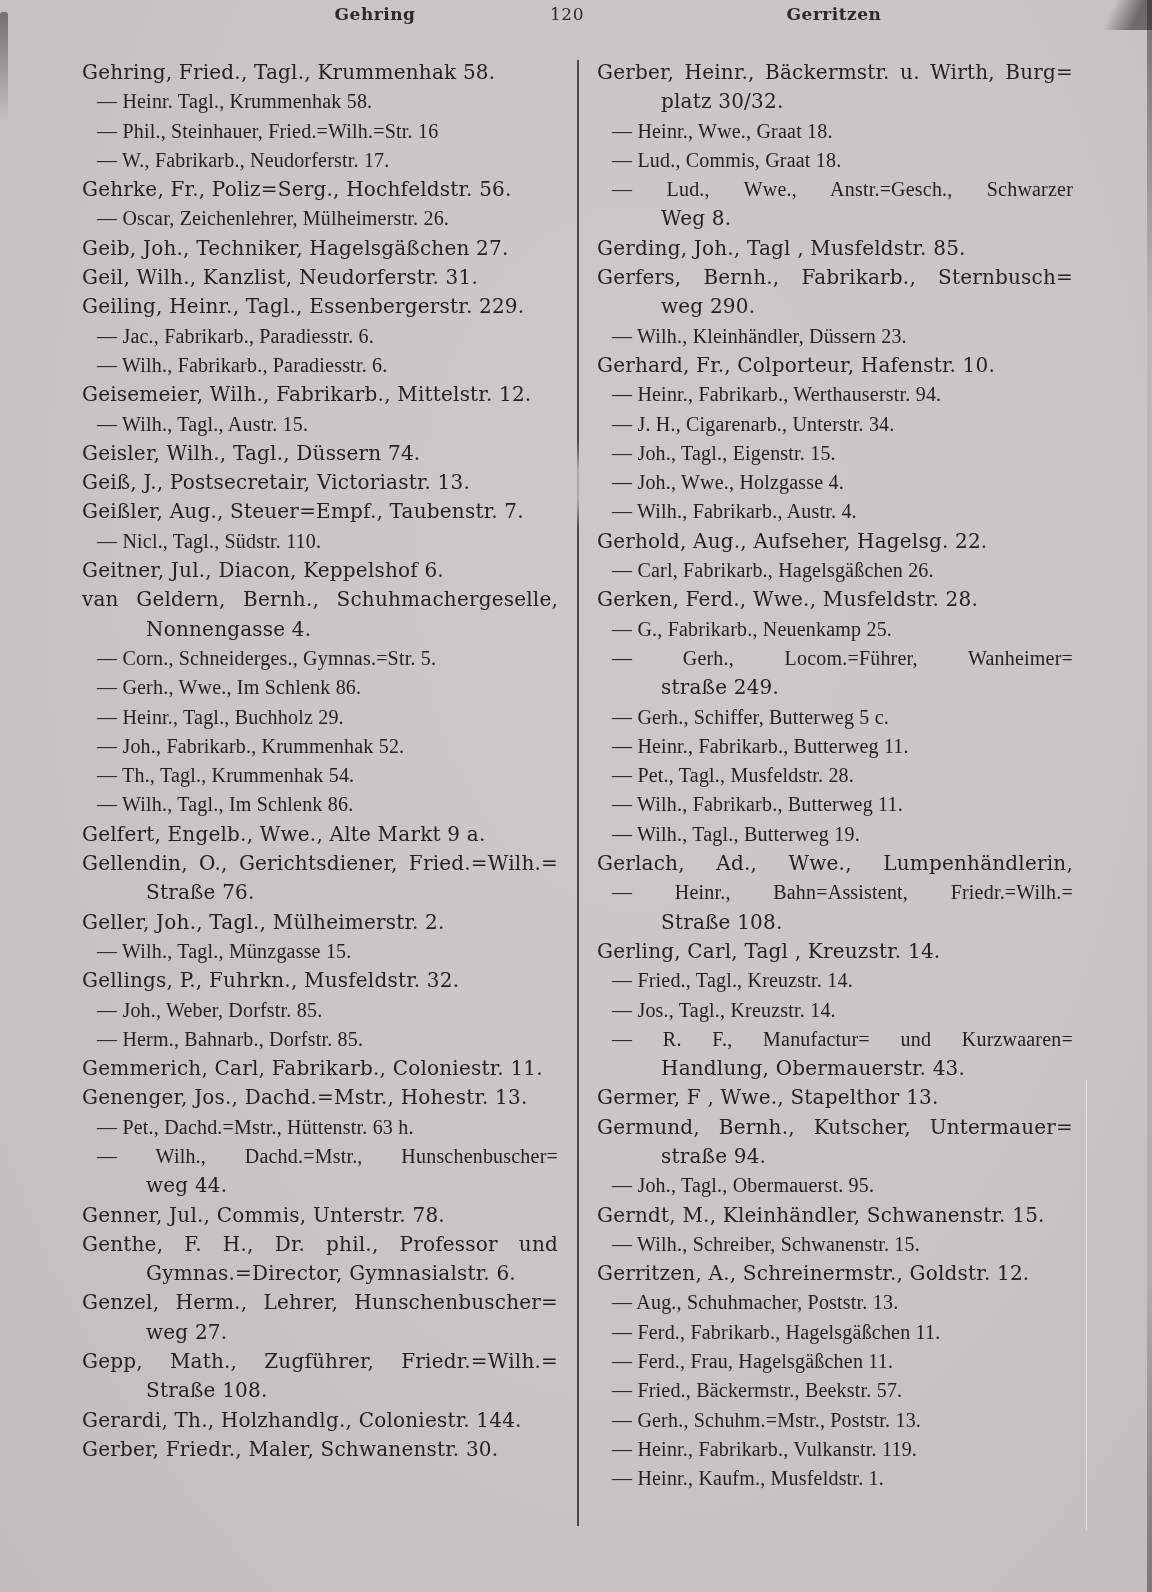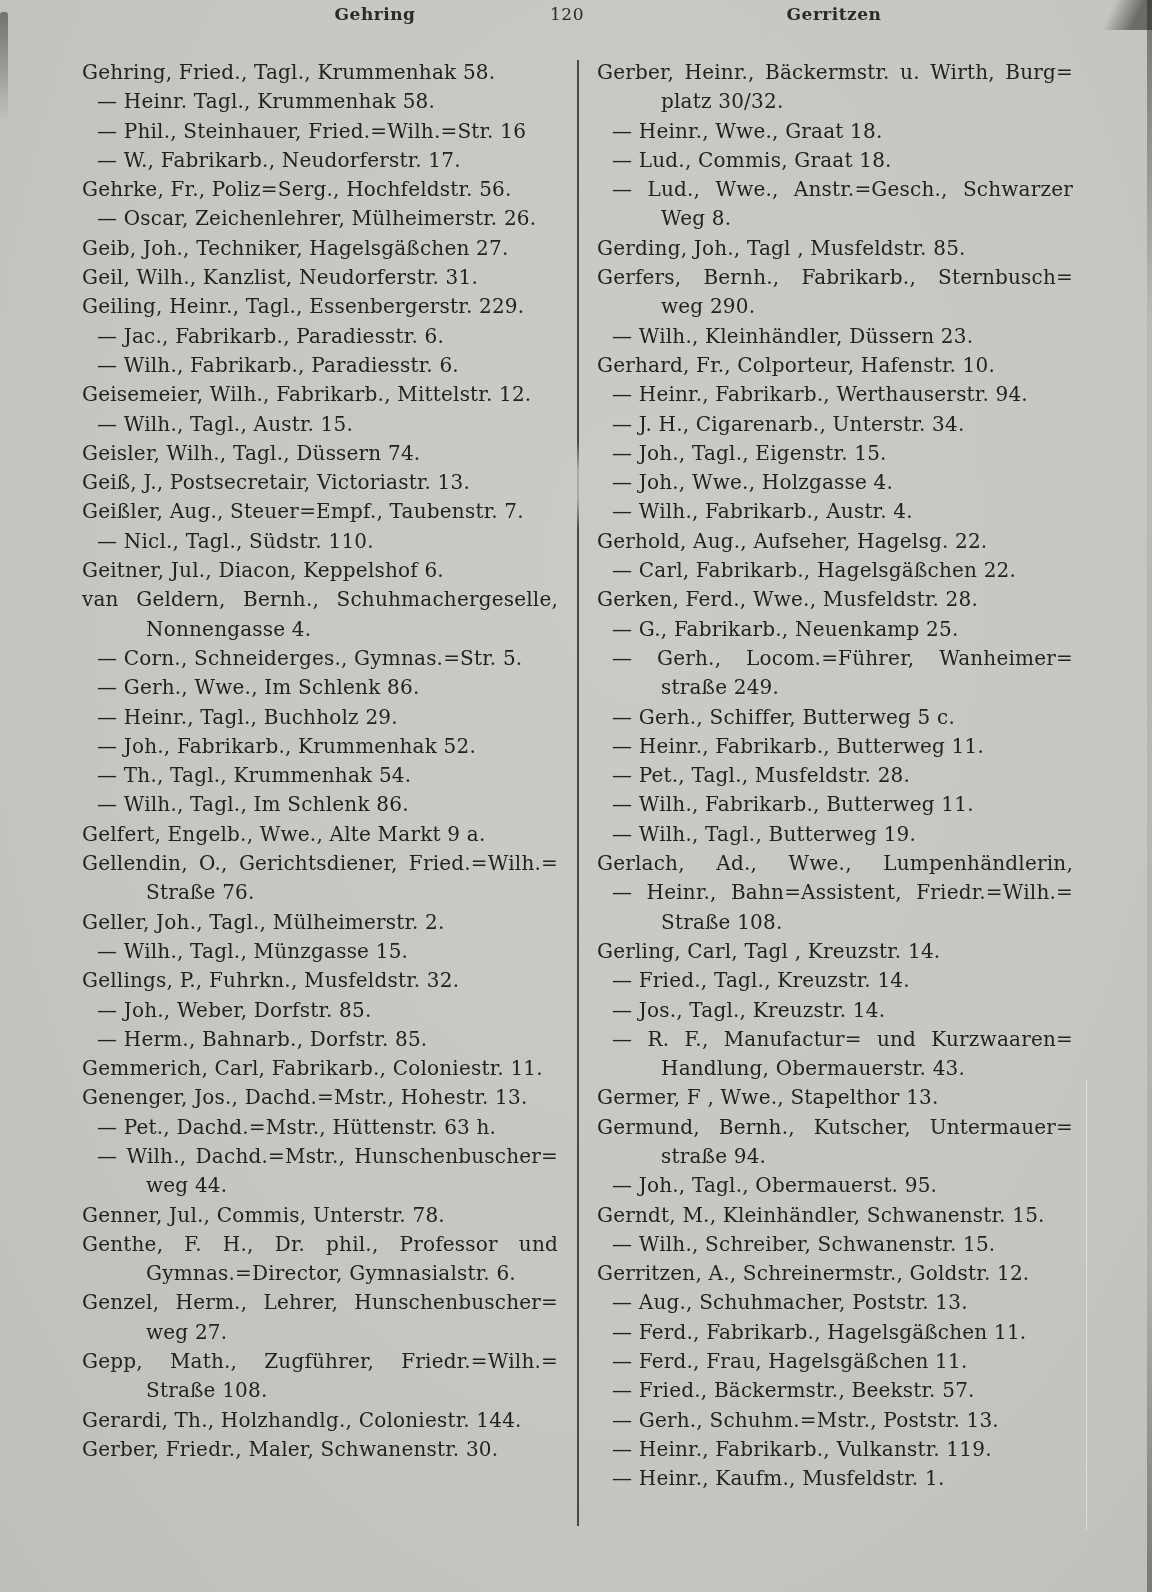--- a/index.html
+++ b/index.html
@@ -49,21 +49,21 @@
       #4a4843 32%, #4a4843 100%);
   }
 
   
   .ln {
     font-size: 20px;
     line-height: 29.3px;
     letter-spacing: 0.2px;
     white-space: normal;
   }
-  .t-dash { padding-left: 15px; }
+  .t-dash { padding-left: 15px; font-family: Liberation Serif, serif; }
   .t-cont { padding-left: 64px; }
   .j { text-align: justify; text-align-last: justify; }
 
   
   .smudge-top-right {
     position: absolute;
     top: 0; right: 0;
     width: 70px; height: 30px;
     background: linear-gradient(115deg, transparent 40%, rgba(35,34,32,0.55) 75%);
     pointer-events: none;
@@ -164,21 +164,21 @@
       <div class="ln t-main j">Gerfers, Bernh., Fabrikarb., Sternbusch=</div>
       <div class="ln t-cont">weg 290.</div>
       <div class="ln t-dash">— Wilh., Kleinhändler, Düssern 23.</div>
       <div class="ln t-main">Gerhard, Fr., Colporteur, Hafenstr. 10.</div>
       <div class="ln t-dash">— Heinr., Fabrikarb., Werthauserstr. 94.</div>
       <div class="ln t-dash">— J. H., Cigarenarb., Unterstr. 34.</div>
       <div class="ln t-dash">— Joh., Tagl., Eigenstr. 15.</div>
       <div class="ln t-dash">— Joh., Wwe., Holzgasse 4.</div>
       <div class="ln t-dash">— Wilh., Fabrikarb., Austr. 4.</div>
       <div class="ln t-main">Gerhold, Aug., Aufseher, Hagelsg. 22.</div>
-      <div class="ln t-dash">— Carl, Fabrikarb., Hagelsgäßchen 22.</div>
+      <div class="ln t-dash">— Carl, Fabrikarb., Hagelsgäßchen 26.</div>
       <div class="ln t-main">Gerken, Ferd., Wwe., Musfeldstr. 28.</div>
       <div class="ln t-dash">— G., Fabrikarb., Neuenkamp 25.</div>
       <div class="ln t-dash j">— Gerh., Locom.=Führer, Wanheimer=</div>
       <div class="ln t-cont">straße 249.</div>
       <div class="ln t-dash">— Gerh., Schiffer, Butterweg 5 c.</div>
       <div class="ln t-dash">— Heinr., Fabrikarb., Butterweg 11.</div>
       <div class="ln t-dash">— Pet., Tagl., Musfeldstr. 28.</div>
       <div class="ln t-dash">— Wilh., Fabrikarb., Butterweg 11.</div>
       <div class="ln t-dash">— Wilh., Tagl., Butterweg 19.</div>
       <div class="ln t-main j">Gerlach, Ad., Wwe., Lumpenhändlerin,</div>

